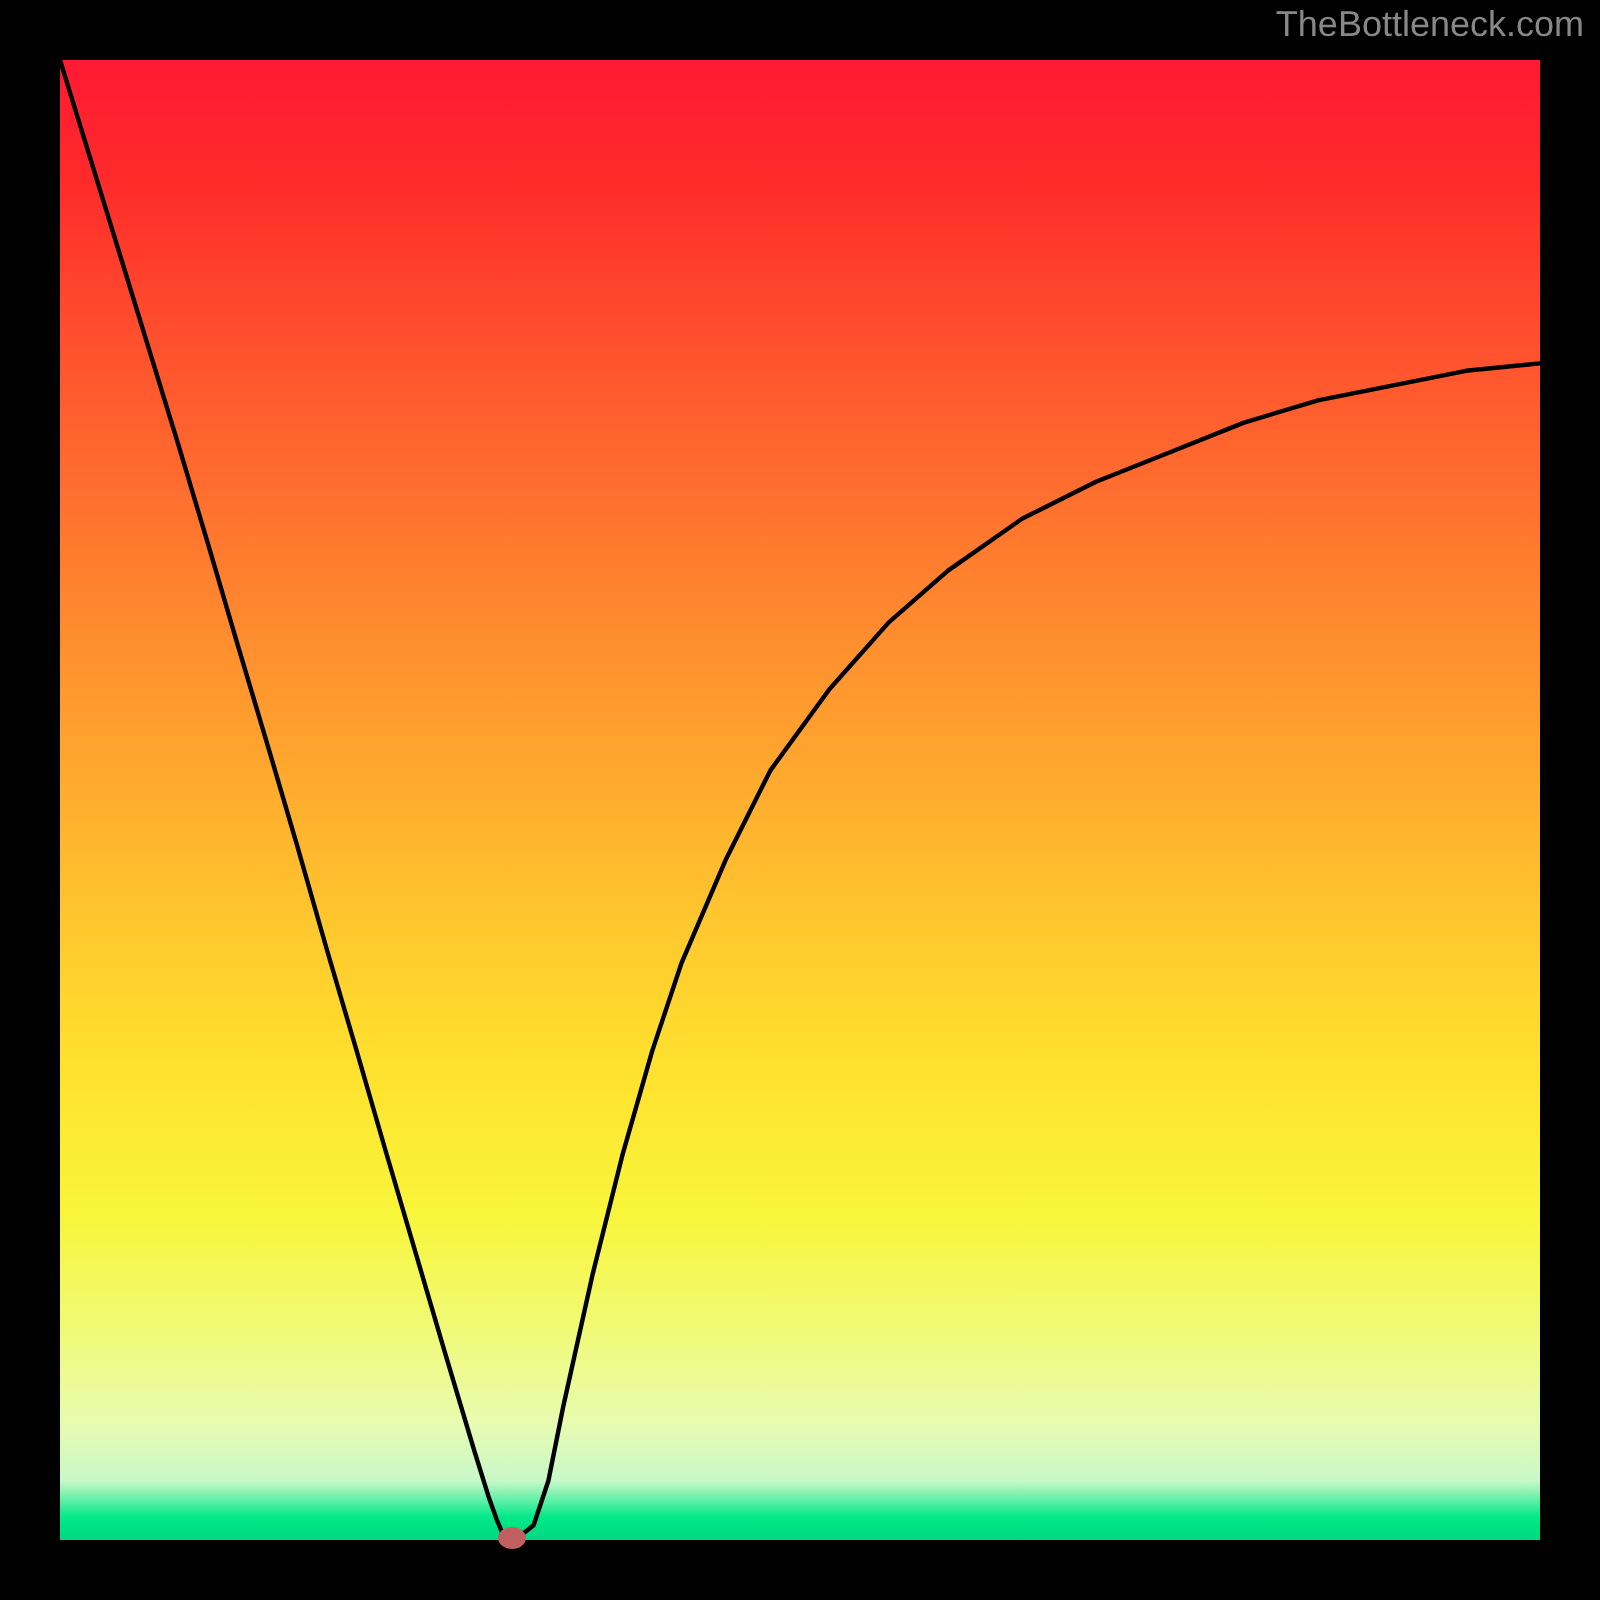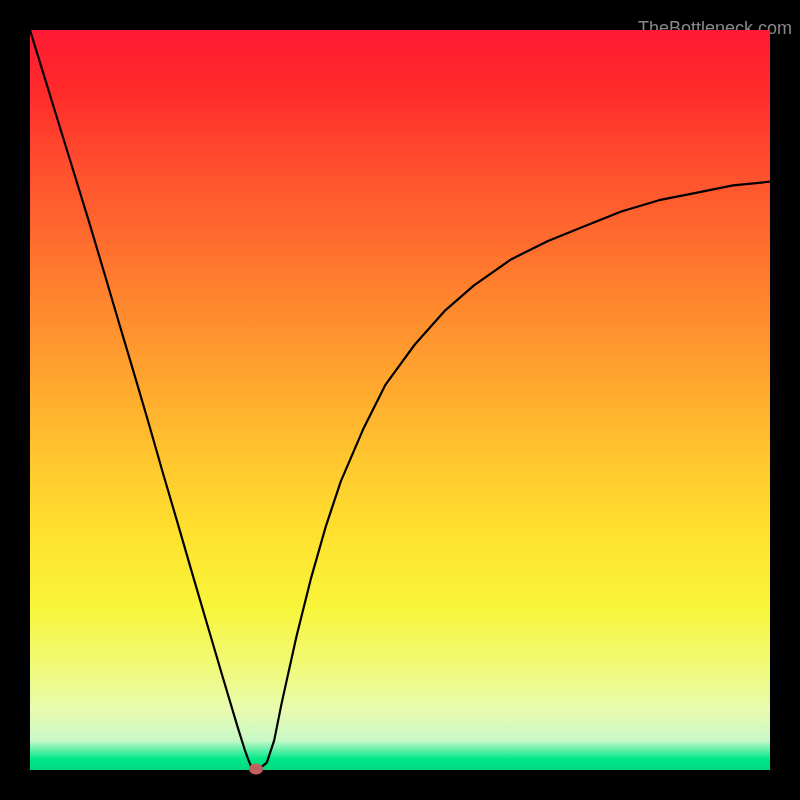--- a/index.html
+++ b/index.html
@@ -1,21 +1,21 @@
 <!DOCTYPE html>
 <html><head>
   <meta charset="utf-8">
   <style>
     * { margin: 0; padding: 0; box-sizing: border-box; }
     html, body { width: 800px; height: 800px; overflow: hidden; }
     body { background: #000; position: relative; font-family: Arial, sans-serif; }
     
     .watermark {
       position: absolute;
-      top: 18px;
+      top: 2px;
       right: 8px;
       color: #888;
       font-size: 18px;
       font-weight: 500;
     }
     
     .plot-area {
       position: absolute;
       left: 30px;
       top: 30px;

